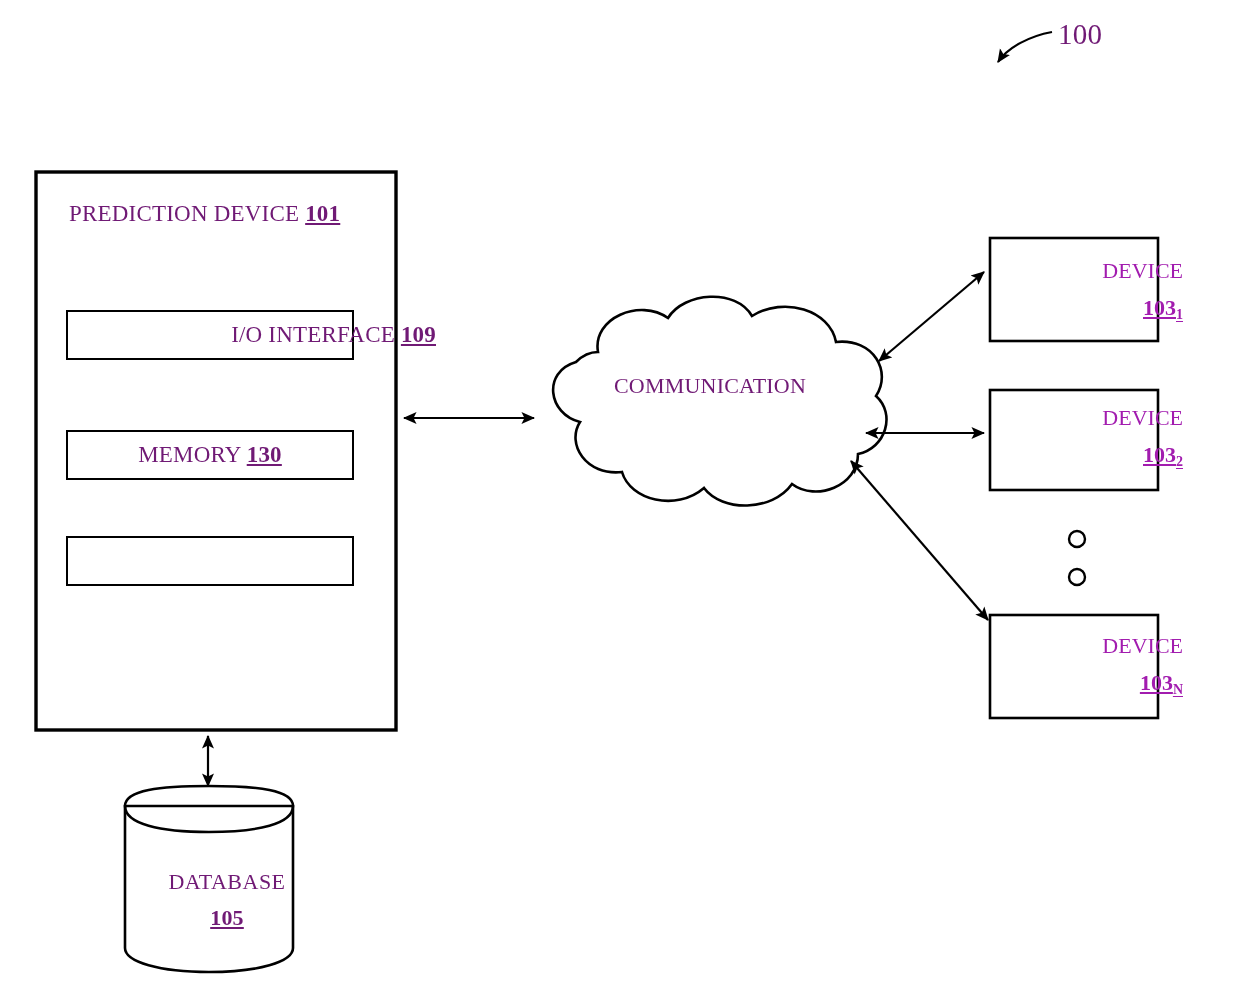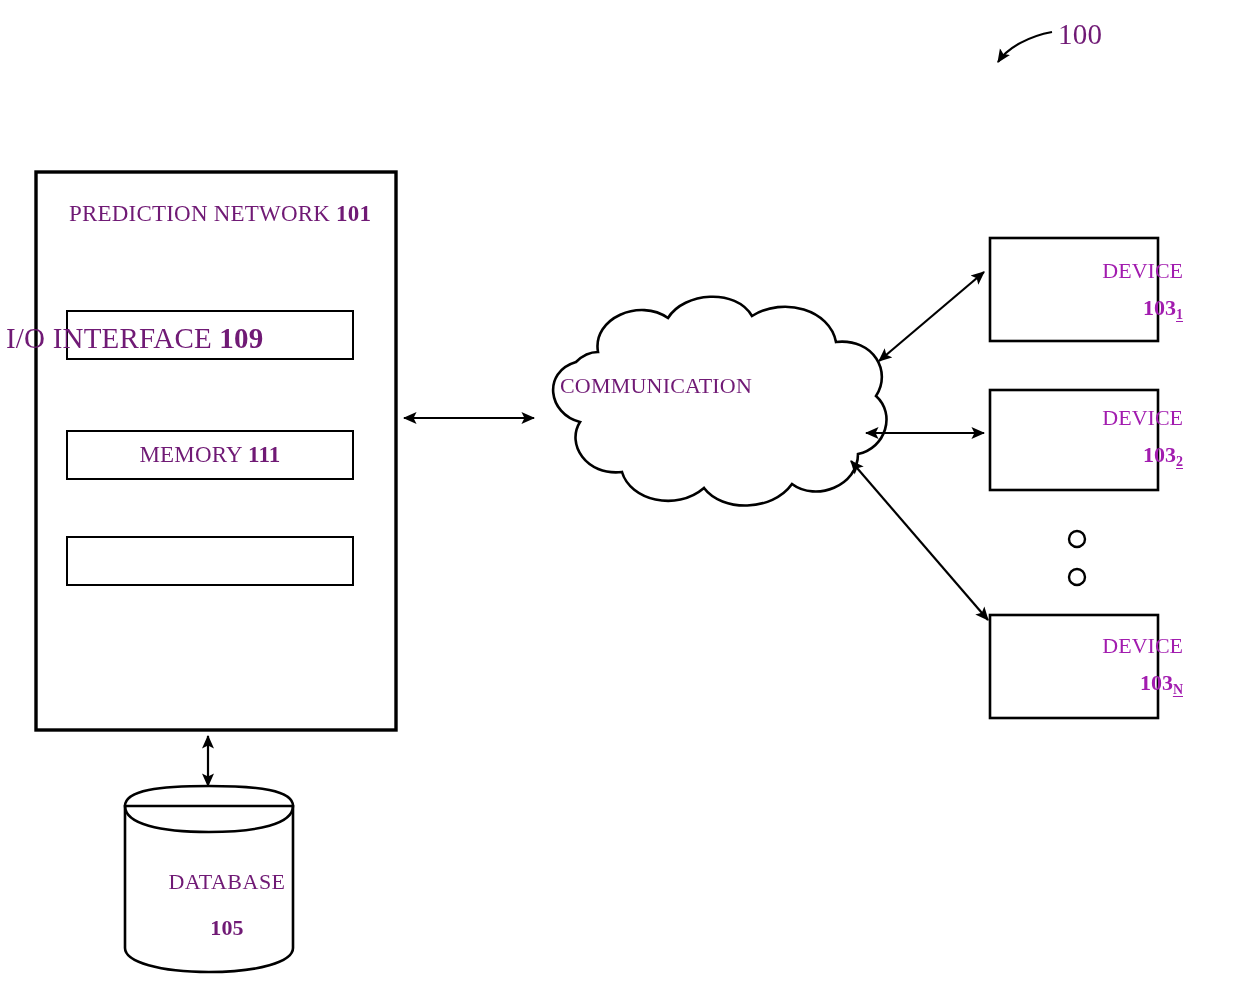--- a/index.html
+++ b/index.html
@@ -45,54 +45,55 @@
     position: absolute;
     font-family: "Liberation Serif", "DejaVu Serif", serif;
     color: #701a75;
     white-space: nowrap;
     line-height: 1.18;
     letter-spacing: 0.2px;
   }
   .smallcaps { font-variant: small-caps; }
   .ref {
     font-weight: bold;
+    text-decoration: underline;
     text-underline-offset: 2px;
     font-variant: normal;
   }
 
   #prediction-system-title {
     left: 69px; top: 200px;
     font-size: 23px;
   }
   #io-interface-label {
-    left: 6px; top: 321px; width: 420px;
-    text-align: left;
-    font-size: 29px;
+    left: 16px; top: 321px; width: 420px;
+    text-align: right;
+    font-size: 23px;
   }
   #memory-label {
     left: 0; top: 441px; width: 420px;
     text-align: center;
     font-size: 23px;
   }
   #processor-label {
     left: 0; top: 547px; width: 420px;
     text-align: center;
     font-size: 23px;
   }
   #database-label {
     left: 125px; top: 869px; width: 204px;
     text-align: center;
     font-size: 22px;
   }
   #database-label .dbname { letter-spacing: 0.5px; }
-  #database-label .ref { display: block; margin-top: 20px; }
+  #database-label .ref { display: block; margin-top: 10px; }
 
   #network-label {
     left: 560px; top: 373px; width: 300px;
-    text-align: left;
+    text-align: center;
     font-size: 22px;
   }
   #network-label .l2 { display: block; margin-top: 4px; }
 
   .device-label {
     position: absolute;
     width: 193px;
     text-align: right;
     font-size: 22px;
     font-family: "Liberation Serif", "DejaVu Serif", serif;
@@ -185,32 +186,32 @@
     <line x1="879" y1="361" x2="984" y2="272" class="line" marker-start="url(#arrowFilled)" marker-end="url(#arrowFilled)"></line>
 
     <line x1="866" y1="433" x2="984" y2="433" class="line" marker-start="url(#arrowFilled)" marker-end="url(#arrowFilled)"></line>
 
     <line x1="851" y1="461" x2="988" y2="620" class="line" marker-start="url(#arrowFilled)" marker-end="url(#arrowFilled)"></line>
   </svg>
 
   <div id="figure-number" class="lbl">100</div>
 
   <div id="prediction-system-title" class="lbl smallcaps">
-    <span>PREDICTION NETWORK</span>
+    <span>PREDICTION DEVICE</span>
     <span class="ref">101</span>
   </div>
 
   <div id="io-interface-label" class="lbl smallcaps">
     <span>I/O INTERFACE</span>
     <span class="ref">109</span>
   </div>
 
   <div id="memory-label" class="lbl smallcaps">
     <span>MEMORY</span>
-    <span class="ref">111</span>
+    <span class="ref">130</span>
   </div>
 
 
   <div id="database-label" class="lbl">
     <span class="dbname">DATABASE</span>
     <span class="ref">105</span>
   </div>
 
   <div id="network-label" class="lbl smallcaps">
     <span>COMMUNICATION</span>

